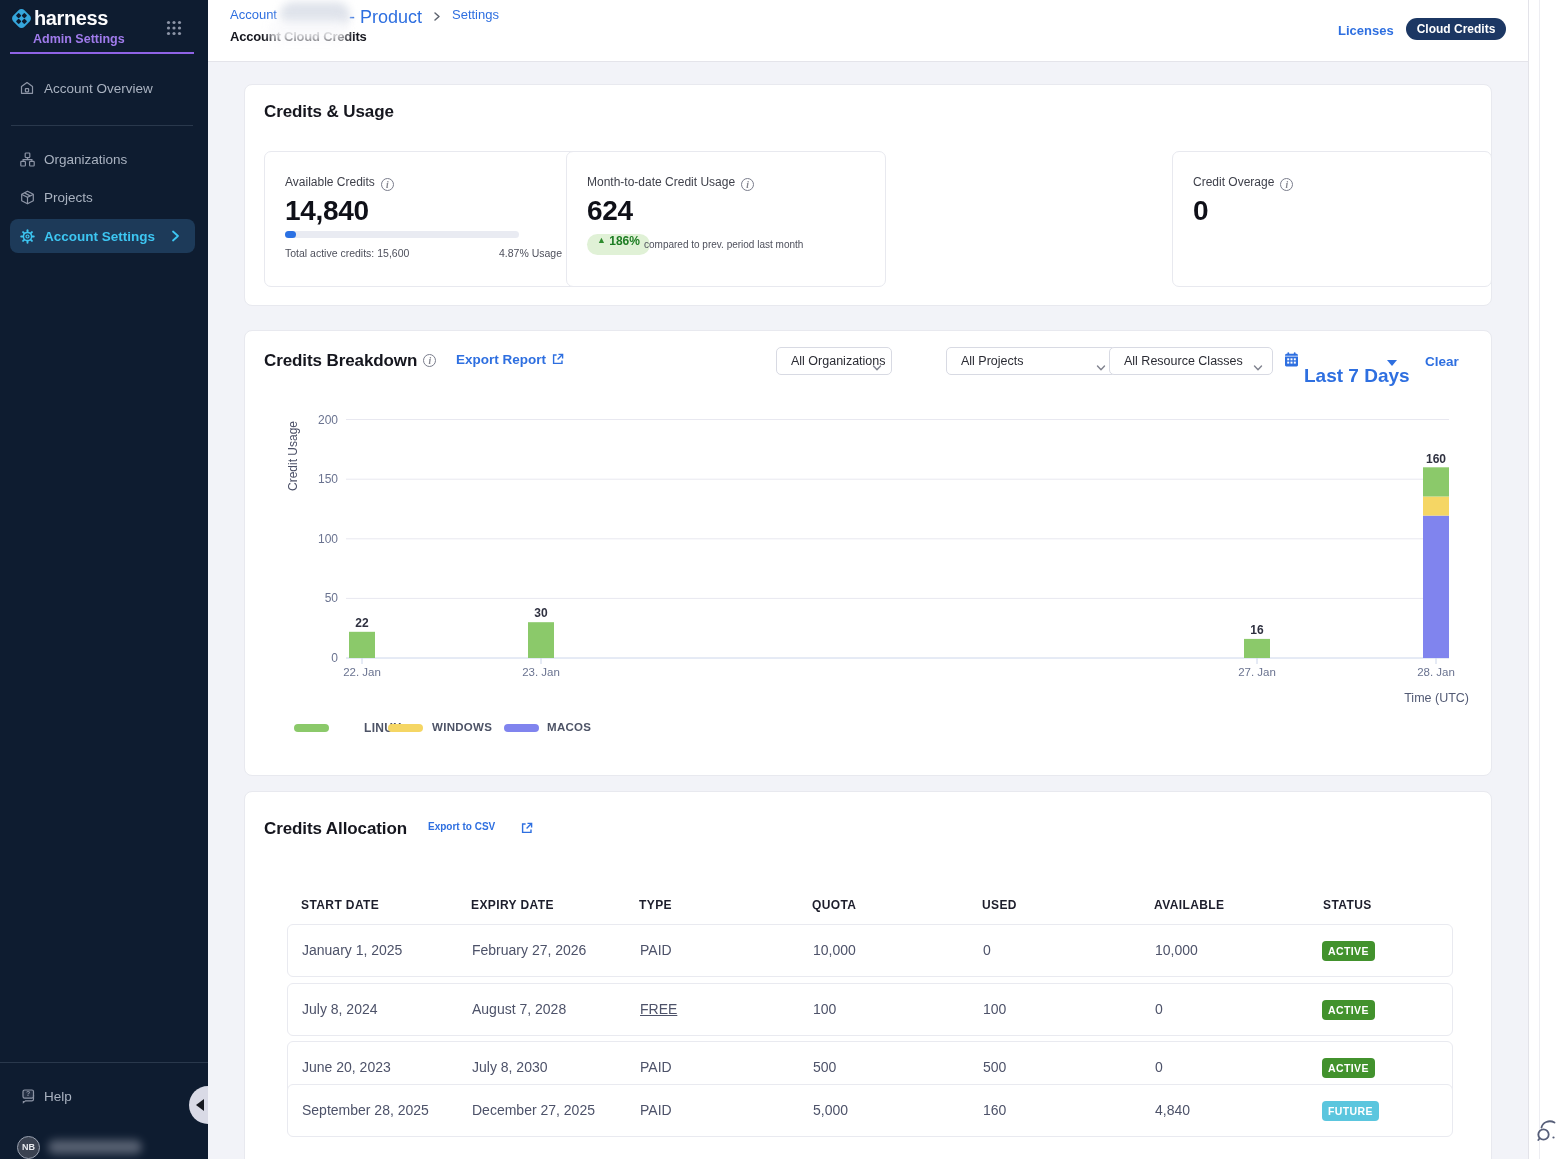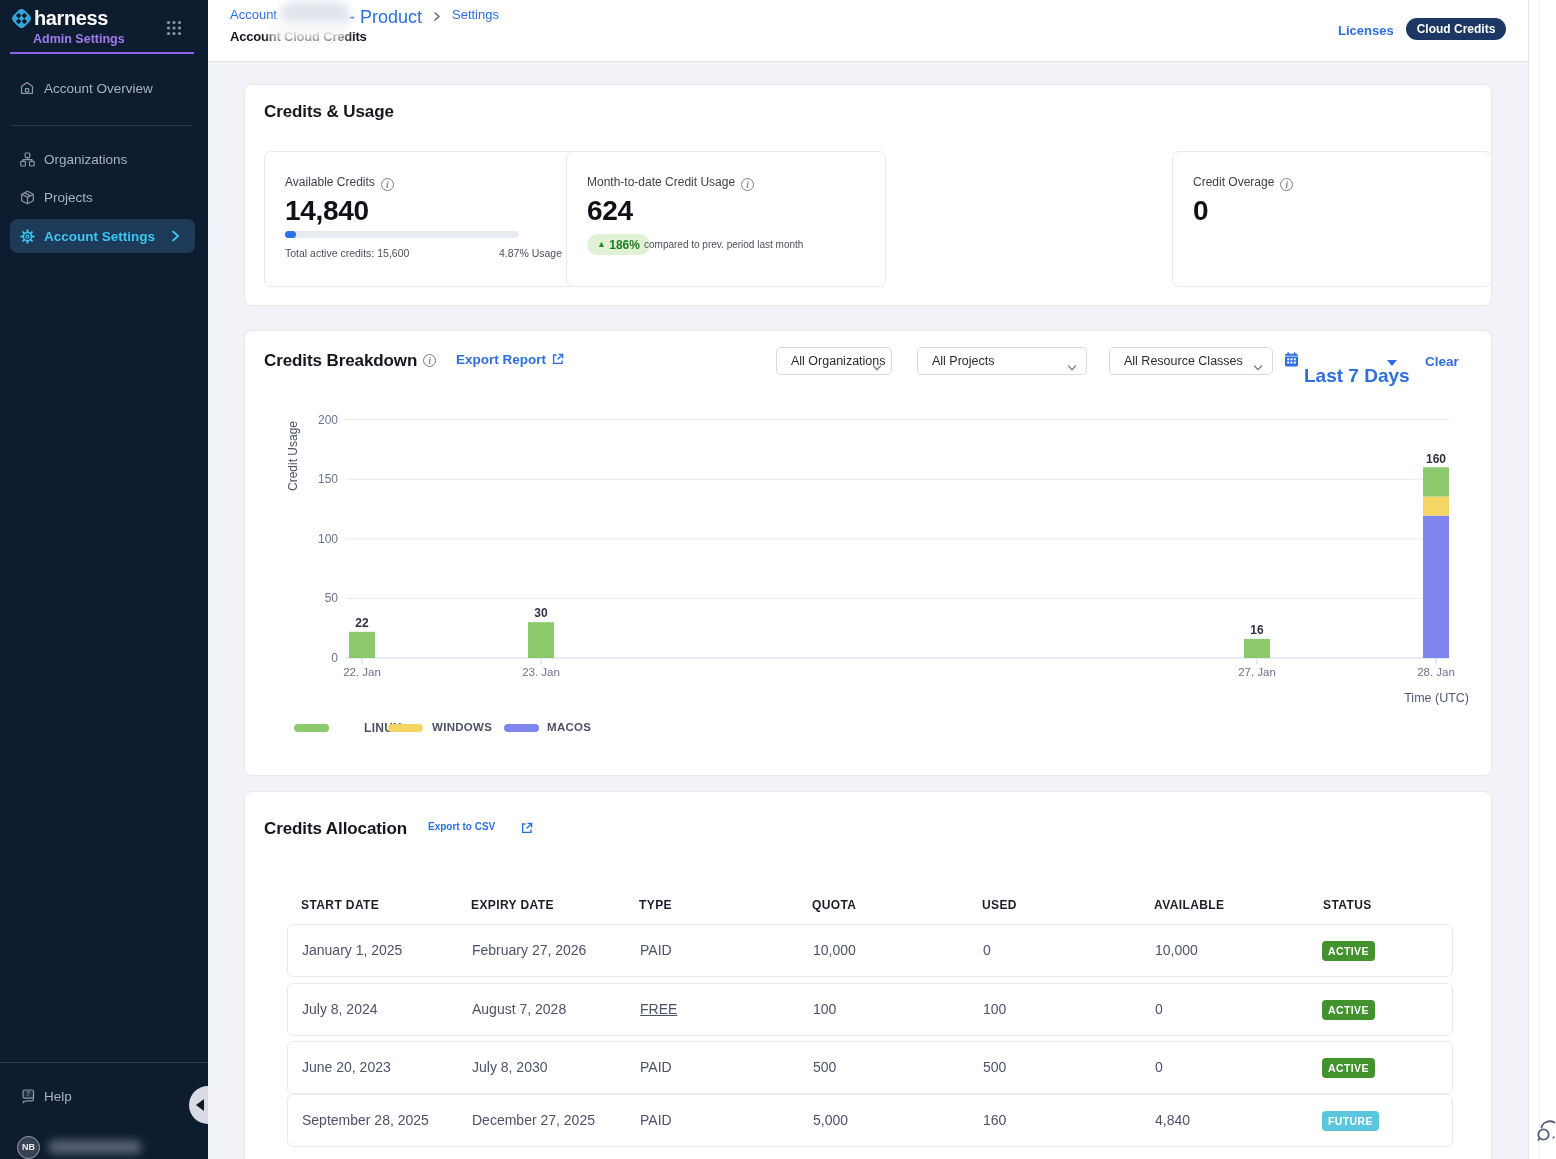--- a/index.html
+++ b/index.html
@@ -146,40 +146,40 @@
       <div class="tile-label">Available Credits<span class="info">i</span></div>
       <div class="tile-num">14,840</div>
       <div class="abs" style="left:20px;top:79px;width:234px;height:7px;background:#E9EBF2;border-radius:3.5px;"></div>
       <div class="abs" style="left:20px;top:79px;width:11px;height:7px;background:#2B71E3;border-radius:3.5px;"></div>
       <div class="abs" style="left:20px;top:95px;font-size:10.5px;color:#4E505C;">Total active credits: 15,600</div>
       <div class="abs" style="right:21px;top:95px;font-size:10.5px;color:#4E505C;">4.87% Usage</div>
     </div>
     <div class="tile" style="left:321px;">
       <div class="tile-label">Month-to-date Credit Usage<span class="info">i</span></div>
       <div class="tile-num">624</div>
-      <div class="abs" style="left:20px;top:82px;height:21px;background:#E0F1D6;border-radius:10.5px;padding:0 10px;font-size:12px;font-weight:bold;color:#1D7D23;line-height:21px;"><span style="font-size:9px;vertical-align:1.5px;color:#2E8C2E;">▲</span> 186%</div>
+      <div class="abs" style="left:20px;top:82px;height:21px;background:#E0F1D6;border-radius:10.5px;padding:0 10px;font-size:12px;font-weight:bold;color:#1D7D23;line-height:13px;"><span style="font-size:9px;vertical-align:1.5px;color:#2E8C2E;">▲</span> 186%</div>
       <div class="abs" style="left:77px;top:87px;font-size:10px;color:#4E505C;">compared to prev. period last month</div>
     </div>
     <div class="tile" style="left:927px;">
       <div class="tile-label">Credit Overage<span class="info">i</span></div>
       <div class="tile-num">0</div>
     </div>
   </div>
 
   <div class="card" style="top:268px;height:446px;">
     <div class="card-title abs" style="left:19px;top:20px;">Credits Breakdown<span class="info" style="vertical-align:2px;">i</span></div>
     <div class="abs blue" style="left:211px;top:21px;font-size:13.5px;font-weight:bold;">Export Report</div>
     <svg class="abs" style="left:307px;top:22px;" width="12" height="12" viewBox="0 0 12 12" fill="none" stroke="#2E6FE0" stroke-width="1.4">
         <path d="M4.6 2 L1.6 2 L1.6 10.4 L10 10.4 L10 7.4"></path>
         <path d="M6.5 1.4 L10.6 1.4 L10.6 5.5 M10.4 1.6 L5.6 6.4"></path>
       </svg>
     <div class="drop" style="left:531px;width:116px;">All Organizations<span class="chev"><svg width="10" height="10" viewBox="0 0 10 10" fill="none" stroke="#80838F" stroke-width="1.4" stroke-linecap="round" stroke-linejoin="round">
             <path d="M1.5 3 L5 6.8 L8.5 3"></path>
           </svg></span></div>
-    <div class="drop" style="left:672px;width:170px;">All Projects<span class="chev"><svg width="10" height="10" viewBox="0 0 10 10" fill="none" stroke="#80838F" stroke-width="1.4" stroke-linecap="round" stroke-linejoin="round">
+    <div class="drop" style="left:701px;width:170px;">All Projects<span class="chev"><svg width="10" height="10" viewBox="0 0 10 10" fill="none" stroke="#80838F" stroke-width="1.4" stroke-linecap="round" stroke-linejoin="round">
             <path d="M1.5 3 L5 6.8 L8.5 3"></path>
           </svg></span></div>
     <div class="drop" style="left:864px;width:164px;">All Resource Classes<span class="chev"><svg width="10" height="10" viewBox="0 0 10 10" fill="none" stroke="#80838F" stroke-width="1.4" stroke-linecap="round" stroke-linejoin="round">
             <path d="M1.5 3 L5 6.8 L8.5 3"></path>
           </svg></span></div>
     <svg class="abs" style="left:1039px;top:21px;" width="15" height="15" viewBox="0 0 15 15" fill="#2E6FE0">
         <path d="M1 4.5 L14 4.5 L14 13 C14 13.8 13.4 14.4 12.6 14.4 L2.4 14.4 C1.6 14.4 1 13.8 1 13 Z M1 3.8 C1 2.5 1.6 1.8 2.4 1.8 L12.6 1.8 C13.4 1.8 14 2.5 14 3.8 Z"></path>
         <rect x="3.4" y="0.2" width="1.8" height="3" rx="0.9"></rect>
         <rect x="9.8" y="0.2" width="1.8" height="3" rx="0.9"></rect>
         <g fill="#fff">
@@ -280,21 +280,21 @@
     </div>
     <div class="trow" style="top:249px;">
       <div class="td" style="left:14px;">June 20, 2023</div>
       <div class="td" style="left:184px;">July 8, 2030</div>
       <div class="td" style="left:352px;">PAID</div>
       <div class="td" style="left:525px;">500</div>
       <div class="td" style="left:695px;">500</div>
       <div class="td" style="left:867px;">0</div>
       <div class="badge" style="left:1034px;background:#42922D;">ACTIVE</div>
     </div>
-    <div class="trow" style="top:302px;text-align:center;">
+    <div class="trow" style="top:292px;text-align:center;">
       <div class="td" style="left:14px;">September 28, 2025</div>
       <div class="td" style="left:184px;">December 27, 2025</div>
       <div class="td" style="left:352px;">PAID</div>
       <div class="td" style="left:525px;">5,000</div>
       <div class="td" style="left:695px;">160</div>
       <div class="td" style="left:867px;">4,840</div>
       <div class="badge" style="left:1034px;background:#5BC6DE;">FUTURE</div>
     </div>
   </div>
 </div>

